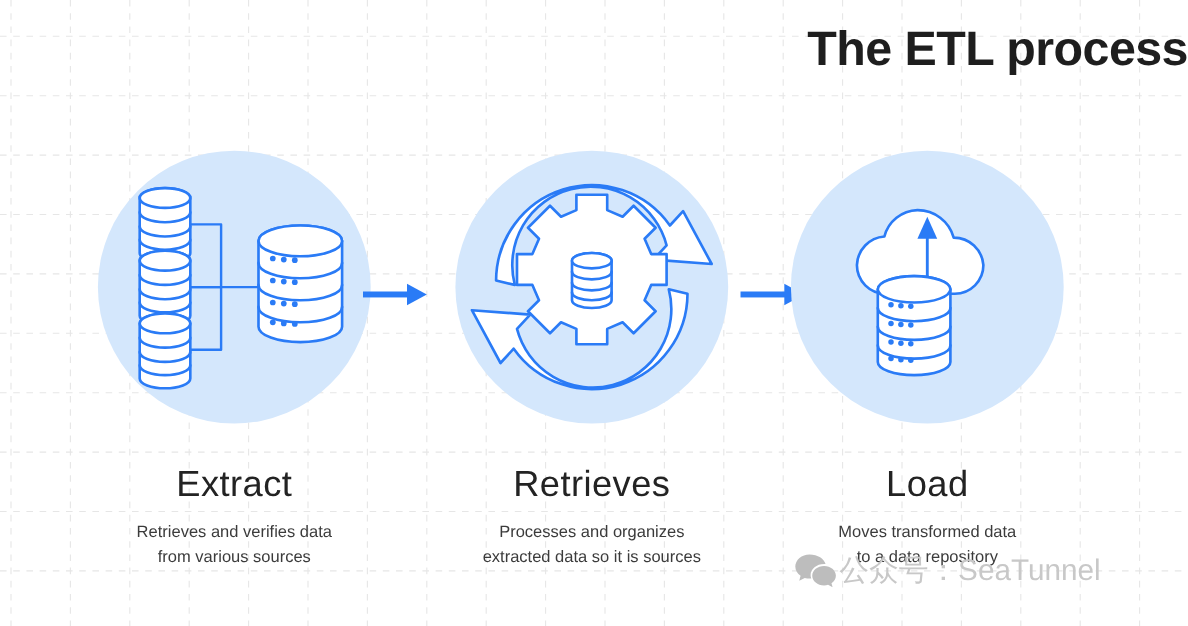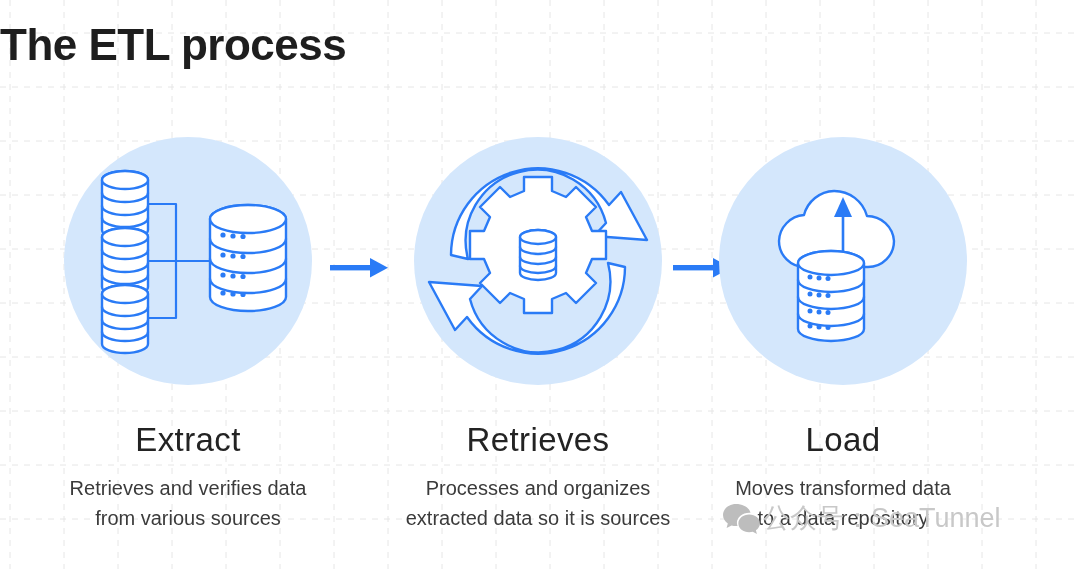--- a/index.html
+++ b/index.html
@@ -31,35 +31,35 @@
     height: 569px;
     pointer-events: none;
   }
 
   
   #page-title {
     position: absolute;
     left: 0;
     top: 20px;
     width: 1080px;
-    text-align: left;
+    text-align: right;
     font-size: 44px;
     font-weight: bold;
     letter-spacing: -0.5px;
     color: #1e1e1e;
     font-family: "Liberation Sans", sans-serif;
   }
 
   
   .stage {
     position: absolute;
     top: 137px;
     width: 340px;
   }
-  #stage-extract   { left: 18px;  }
+  #stage-extract   { left: 43px;  }
   #stage-transform { left: 368px; }
   #stage-load      { left: 673px; }
 
   .stage-circle {
     position: relative;
     width: 248px;
     height: 248px;
     margin: 0 auto;
     border-radius: 50%;
     background: #d4e7fc;
@@ -77,21 +77,21 @@
     text-align: center;
     font-size: 33px;
     font-weight: normal;
     letter-spacing: 0.4px;
     color: #232323;
     font-family: "Liberation Sans", sans-serif;
   }
   .stage-desc {
     margin-top: 14px;
     text-align: center;
-    font-size: 20px;
+    font-size: 15px;
     line-height: 1.5;
     color: #3b3b3b;
     font-family: "Liberation Sans", sans-serif;
     white-space: pre-line;
   }
 
   
   .connector-arrow {
     position: absolute;
     top: 252px;

